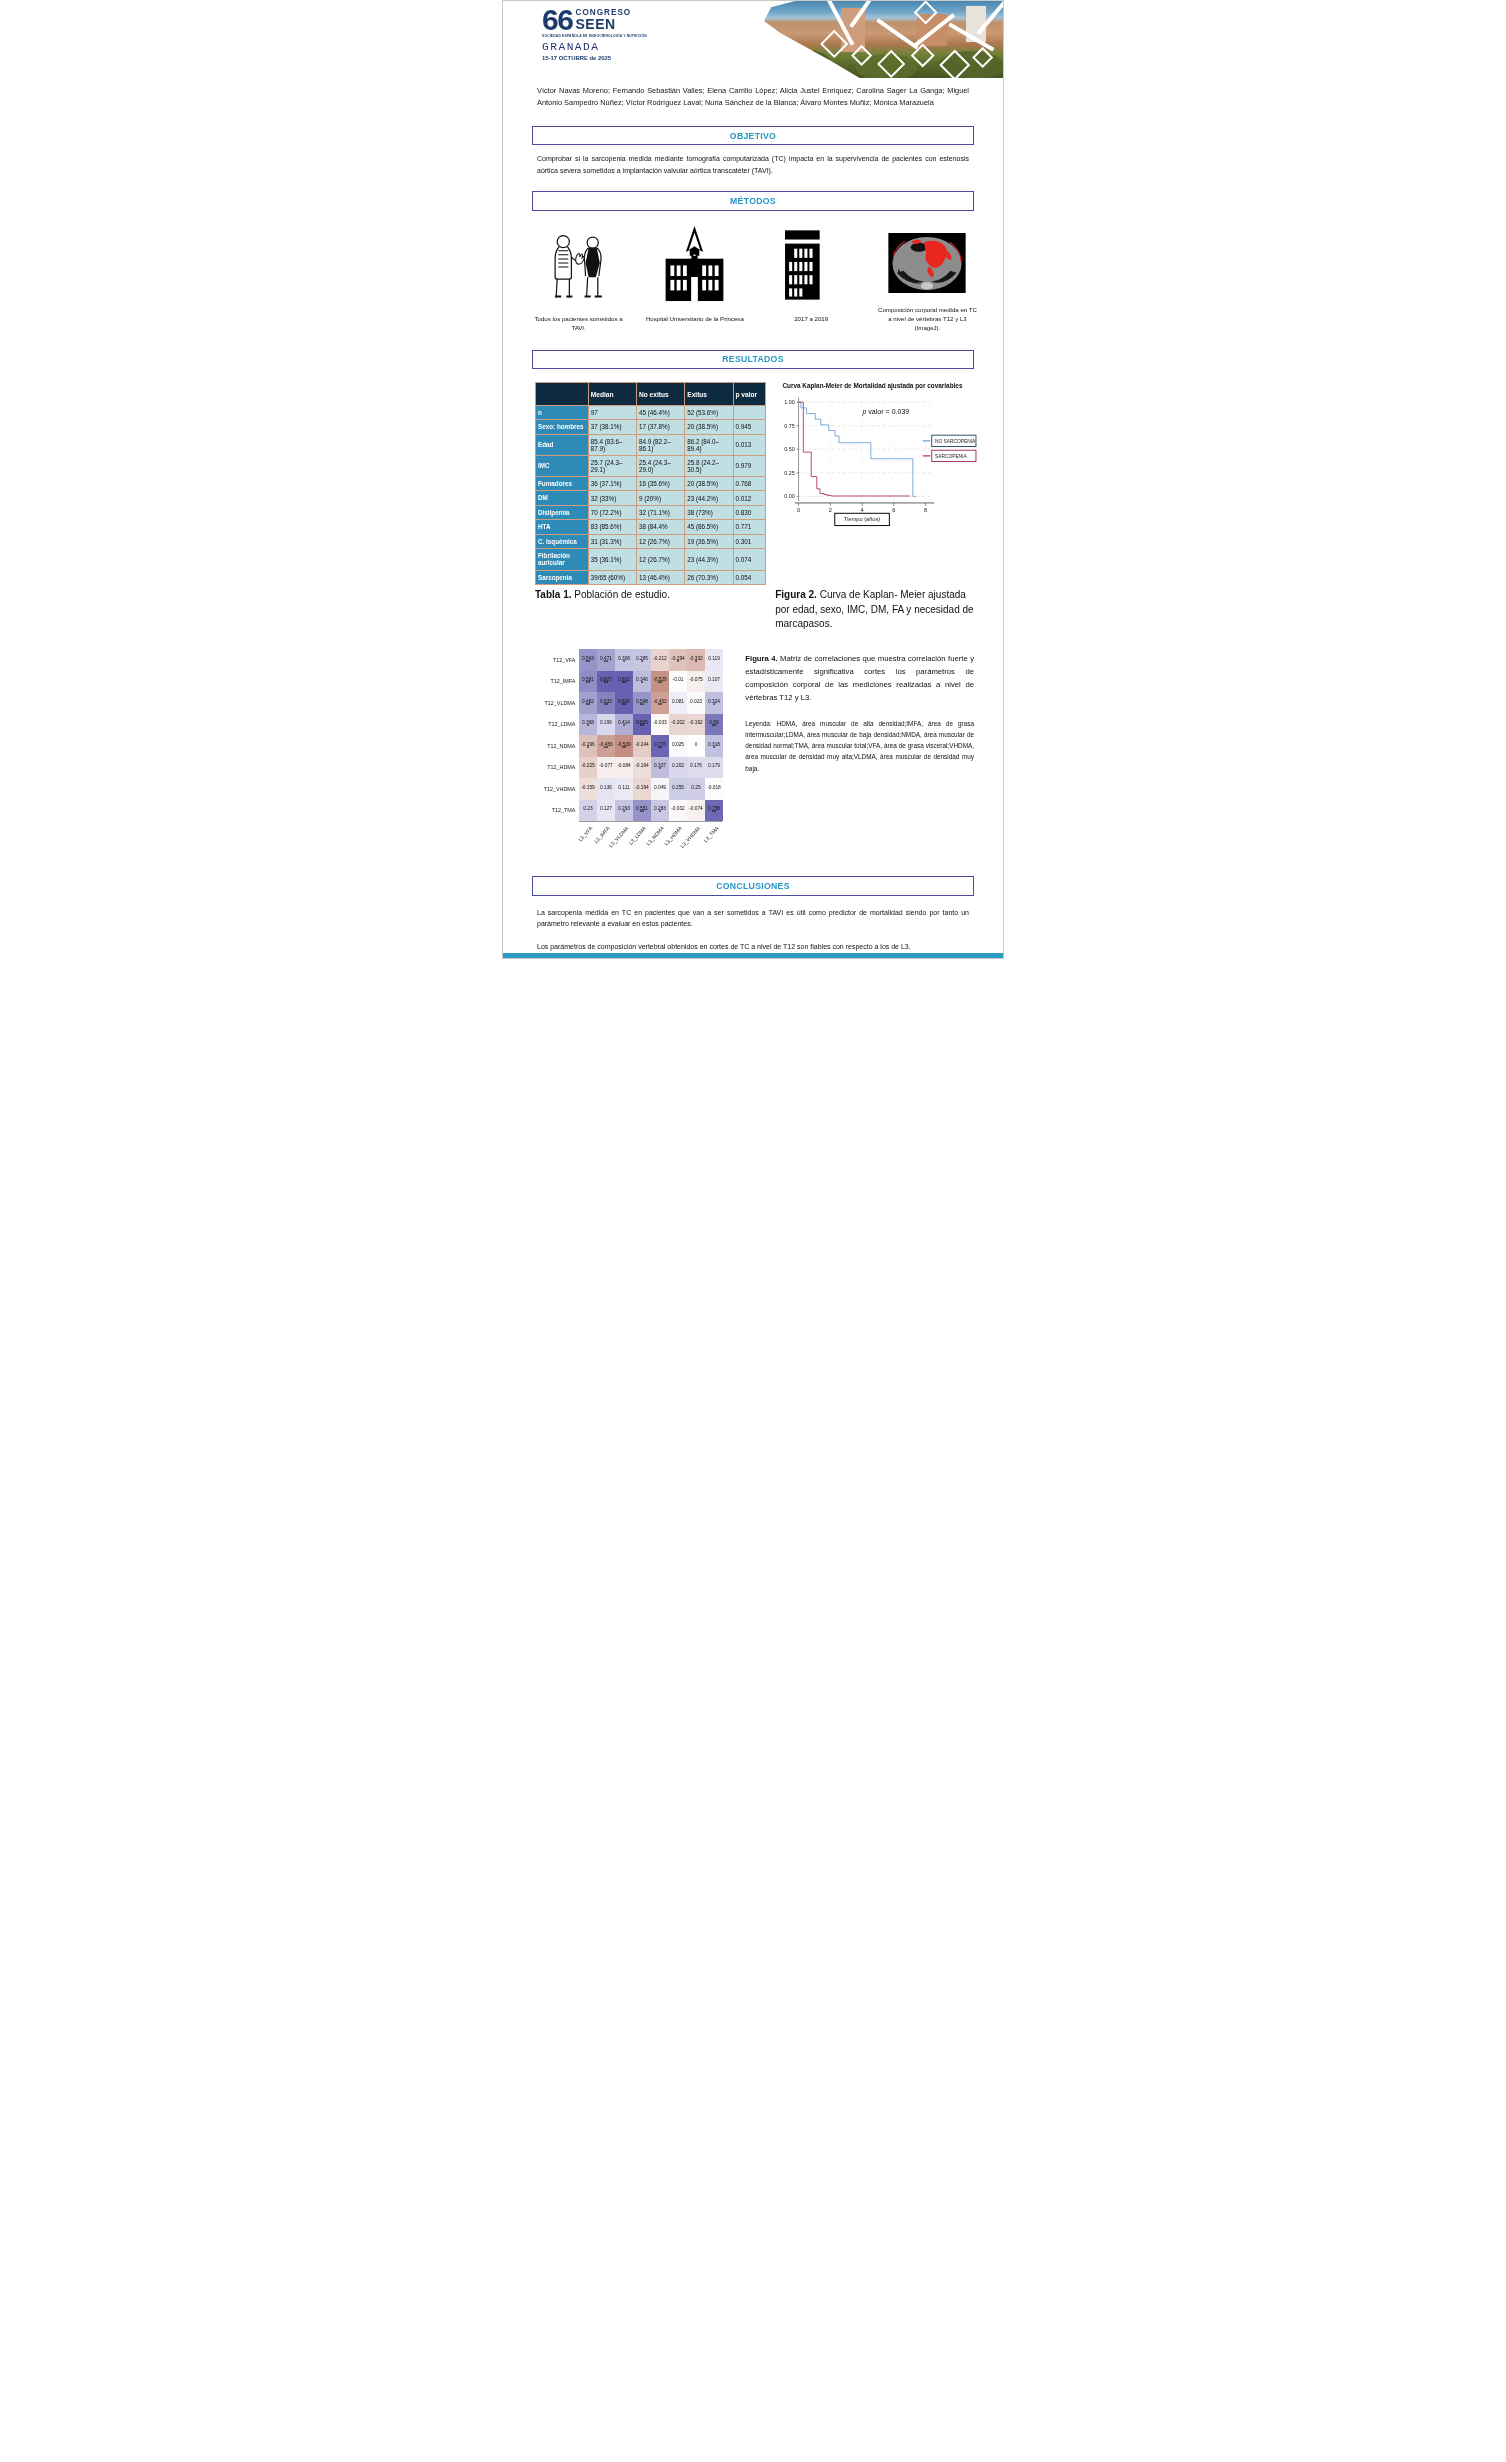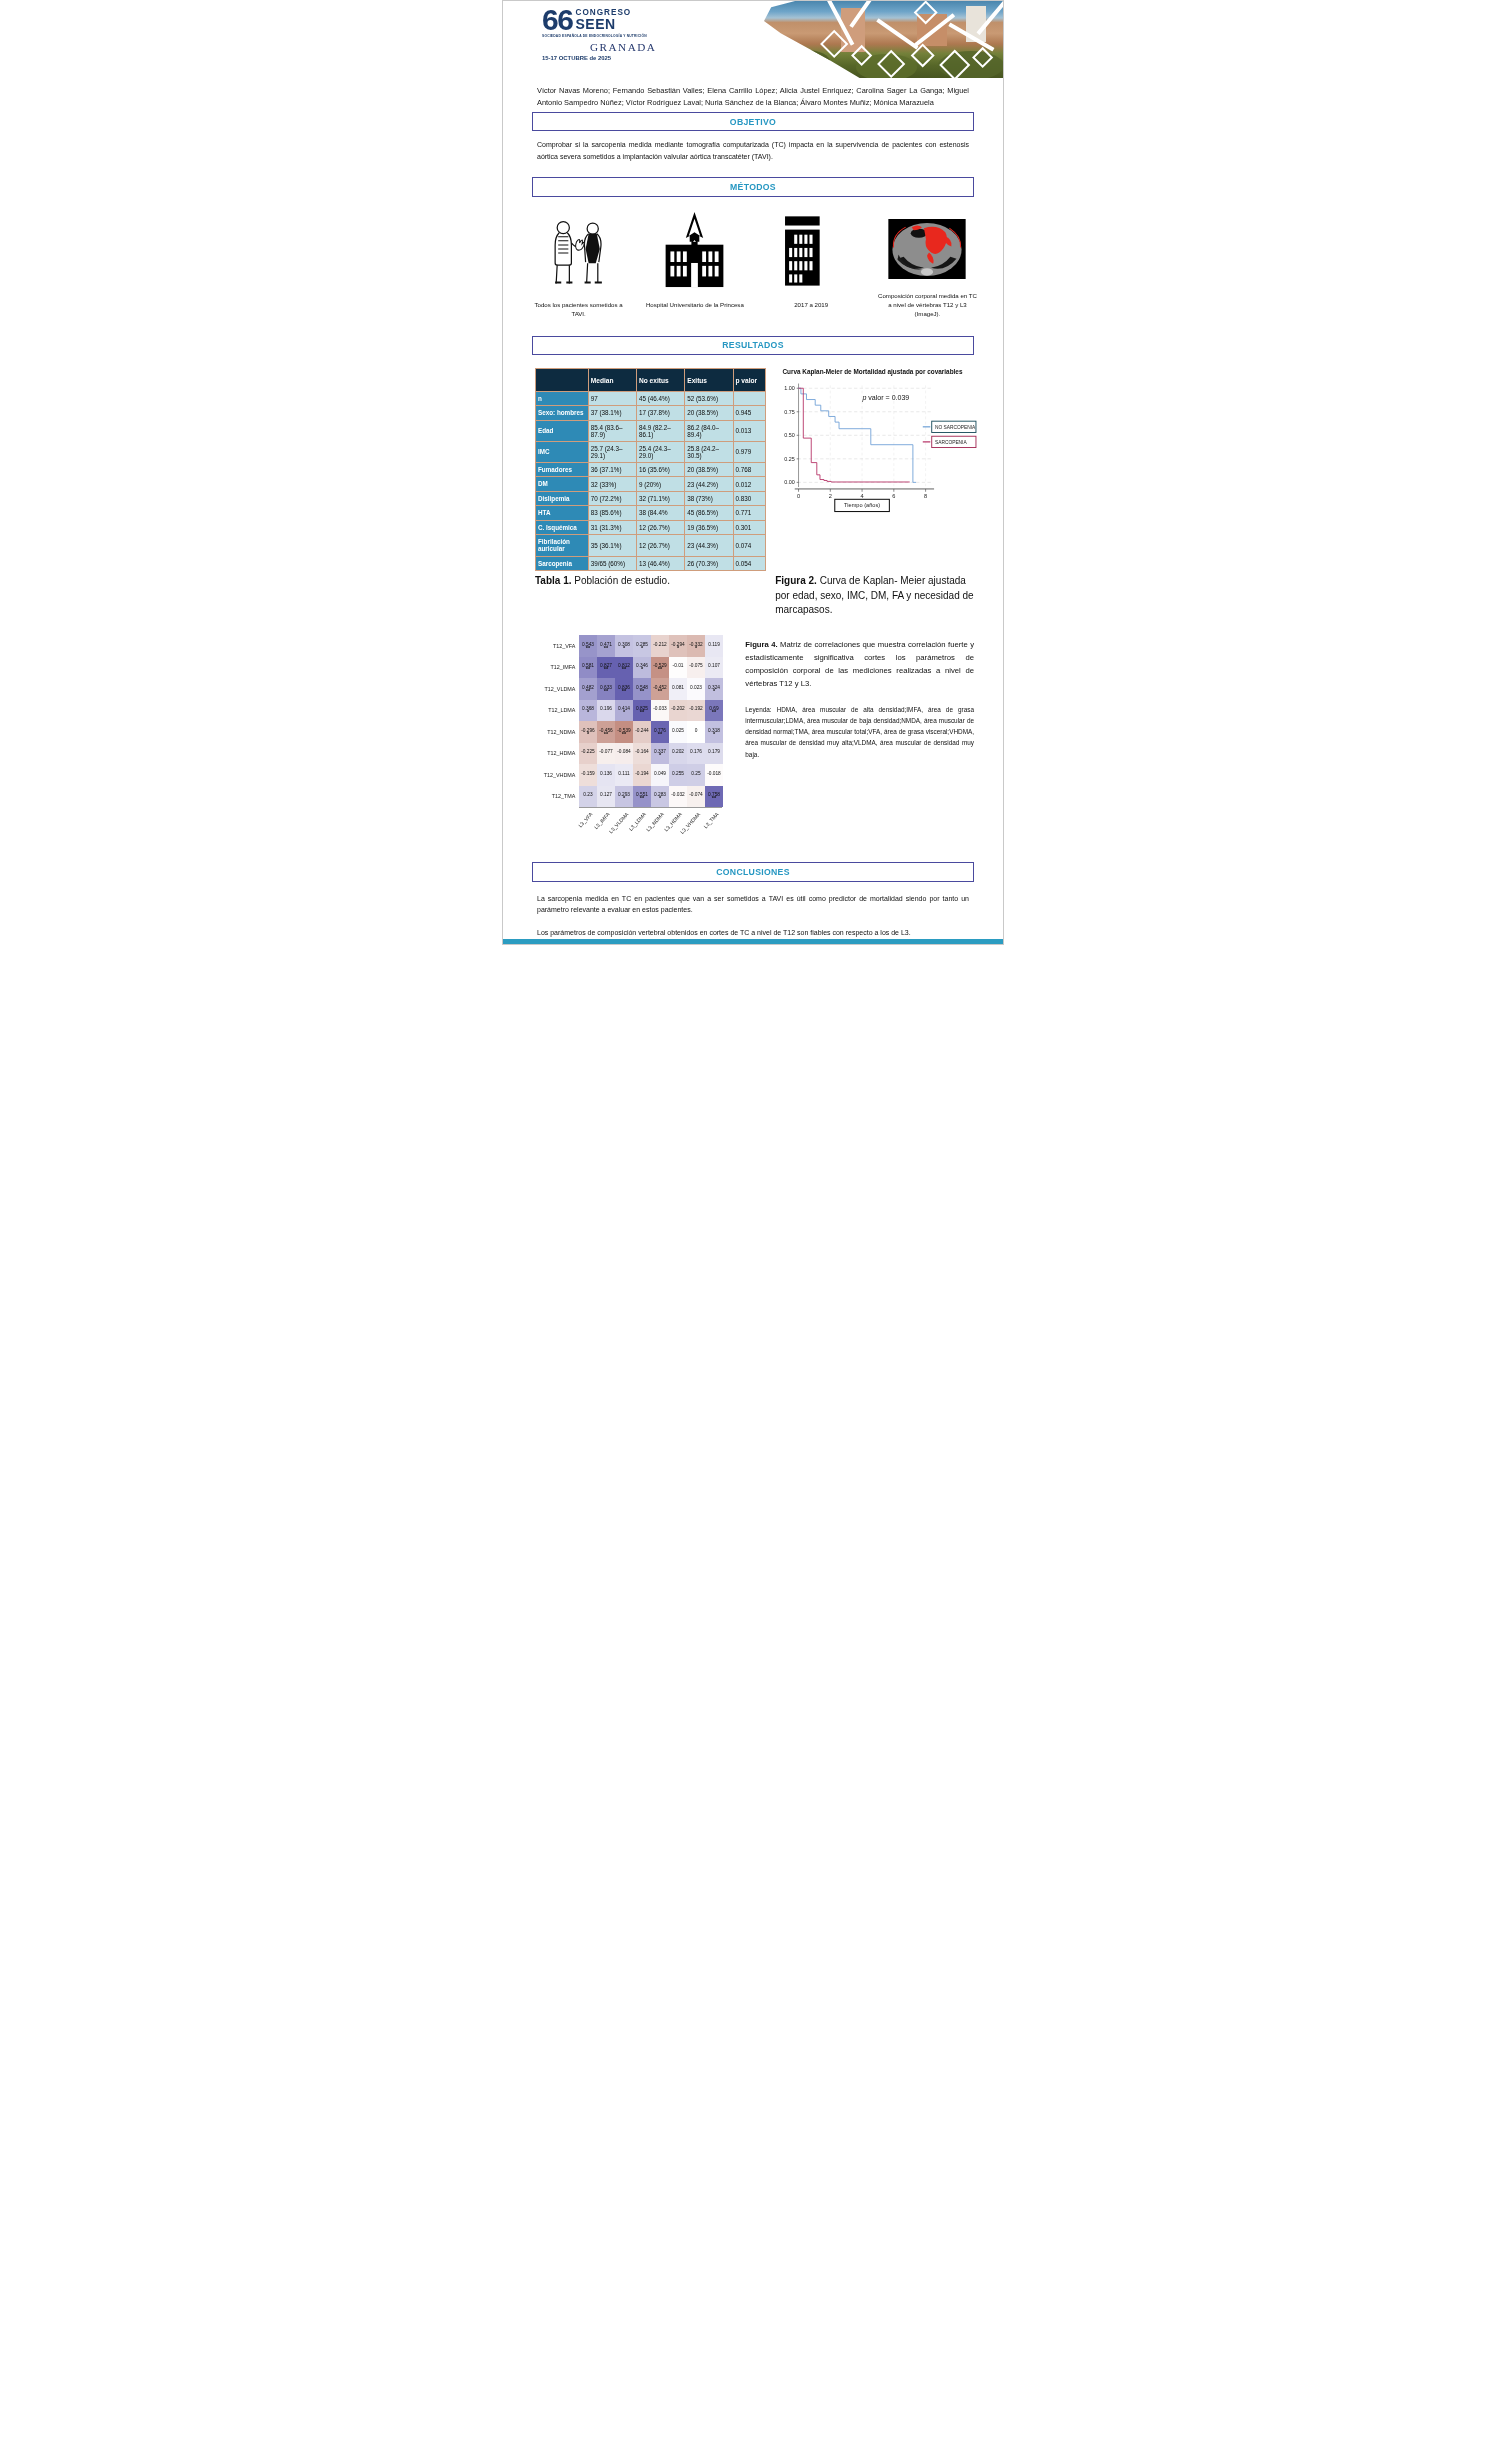--- a/index.html
+++ b/index.html
@@ -10,21 +10,21 @@
 
   
   .header{ display:flex; justify-content:space-between; align-items:flex-start; }
   .logo{ padding:6.1px 0 0 39px; color:#1d3c6b; }
   .logo-top{ display:flex; align-items:center; }
   .logo-66{ font-size:30px; font-weight:bold; line-height:0.85; letter-spacing:-1.5px; color:#1d3c6b;}
   .logo-words{ margin-left:3.1px; }
   .logo-congreso{ font-size:8.2px; letter-spacing:1px; font-weight:bold; color:#1d3c6b;}
   .logo-seen{ font-size:14px; font-weight:bold; letter-spacing:0.5px; color:#1d3c6b; line-height:1;}
   .logo-society{ font-size:3.3px; font-weight:bold; letter-spacing:0.2px; margin-top:1.5px; color:#1d3c6b;}
-  .logo-city{ font-family:Liberation Serif, serif; font-size:11.2px; letter-spacing:1.5px; margin-top:2.6px; color:#25386e;margin-left:48px;}
+  .logo-city{ font-family:Liberation Mono, monospace; font-size:11.2px; letter-spacing:1.5px; margin-top:2.6px; color:#25386e;}
   .logo-dates{ font-size:5.9px; font-weight:bold; margin-top:2px; color:#1d3c6b;}
 
   .collage{ position:relative; width:239px; height:77px; overflow:hidden;
     clip-path:polygon(13% 0,100% 0,100% 100%,40% 100%,27% 76%,7% 42%,0 26%,3% 8%);
     background:linear-gradient(180deg,#4a86ae 0%,#6fa5c9 14%,#a5c2d4 22%,#c0906a 28%,#c99a74 42%,#ad7850 56%,#74813a 68%,#566628 84%,#475520 100%);}
   .tower{ position:absolute; background:#c08362; }
   .t1{ left:77px; top:7.2px; width:23.5px; height:44px; background:#cf9d7c;}
   .t2{ left:153px; top:13.3px; width:30px; height:32px; background:#c68e68;}
   .t3{ left:202px; top:5.1px; width:20.4px; height:36px; background:#e8e3da;}
   .bush{ position:absolute; border-radius:50%; background:#4e5c24; opacity:.85;}
@@ -36,21 +36,21 @@
 
   
   .title{ margin-top:8.2px; text-align:center; font-size:13.3px; font-weight:bold; color:#16355d;
           line-height:1.3; padding:0 31px;}
   .authors{ margin-top:7.2px; padding:0 34px; font-size:7.4px; line-height:1.55; text-align:justify; color:#141414;}
 
   
   .band{ margin:0 29px; border:1px solid #4a4a9e; border-top-width:1.5px; border-bottom-width:1.5px;
          background:#fff; text-align:center; padding:3.6px 0;}
   .band h2{ font-size:8.7px; font-weight:bold; color:#2697c2; letter-spacing:0.3px;}
-  .mt-obj{ margin-top:4px;}
+  .mt-obj{ margin-top:18px;}
   .body-text{ margin-top:7.7px; padding:0 34px; font-size:7px; line-height:1.65; text-align:justify;}
 
   
   .methods-row{ margin-top:14.3px; padding:0 17.4px; display:flex; align-items:flex-end; }
   .method{ flex:1; display:flex; flex-direction:column; align-items:center; }
   .method .cap{ margin-top:11.2px; font-size:6.1px; text-align:center; line-height:1.45; padding:0 7.2px; min-height:17.4px;}
 
   
   .results-row{ margin-top:13.3px; padding:0 24.5px 0 32px; display:grid; grid-template-columns:231px 1fr; gap:9.2px;}
   table.t1{ width:100%; border-collapse:separate; border-spacing:1px; }

